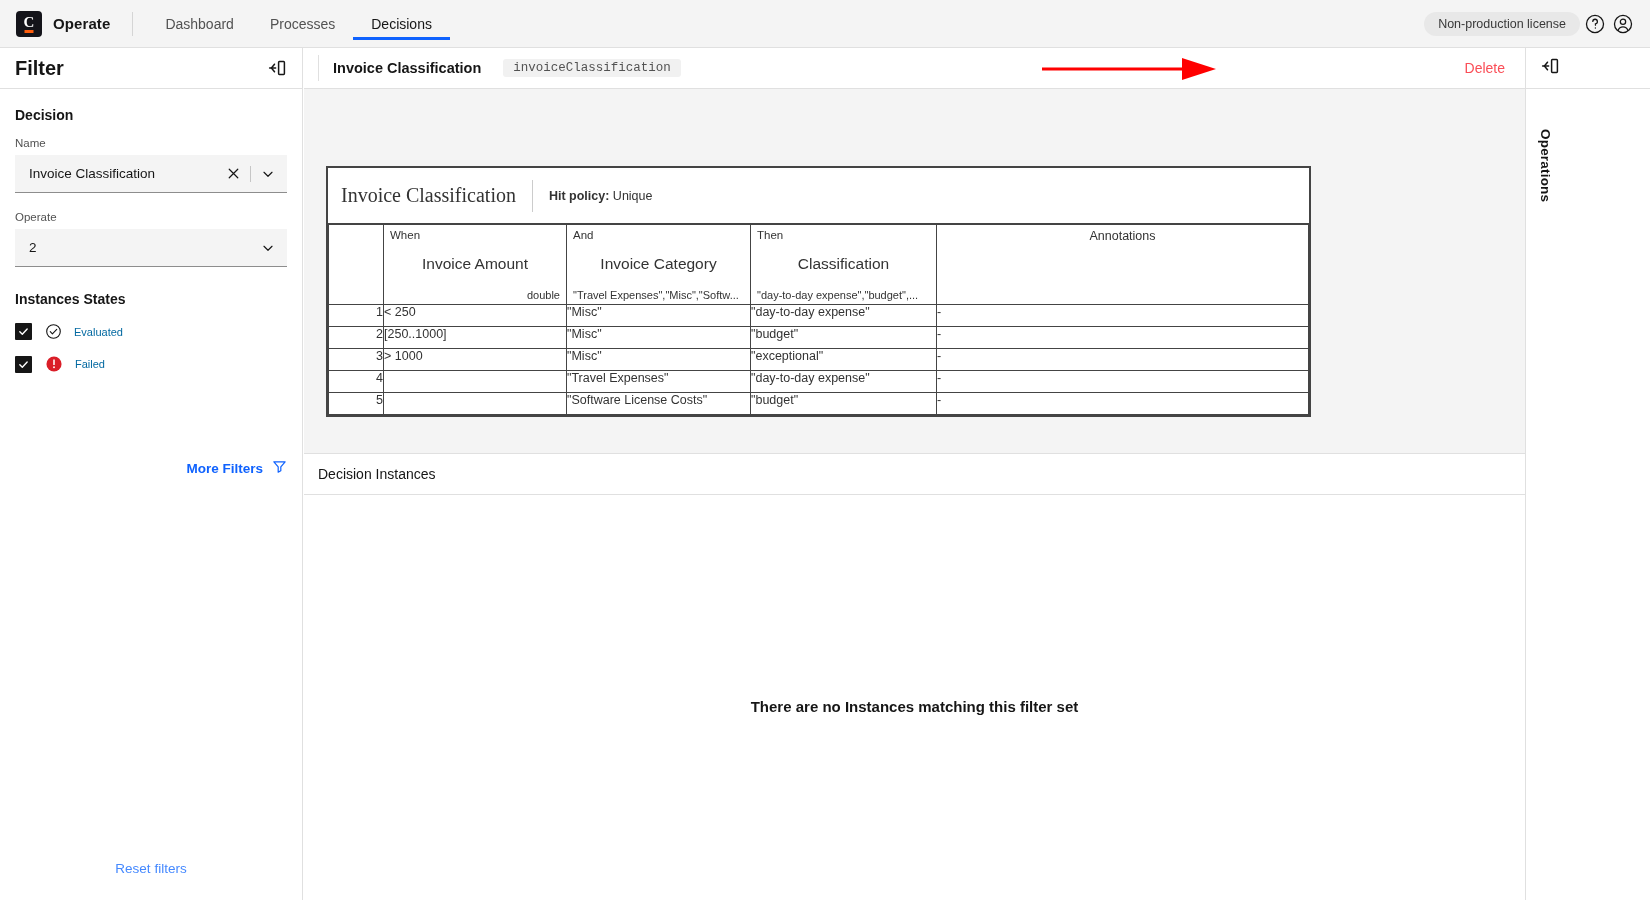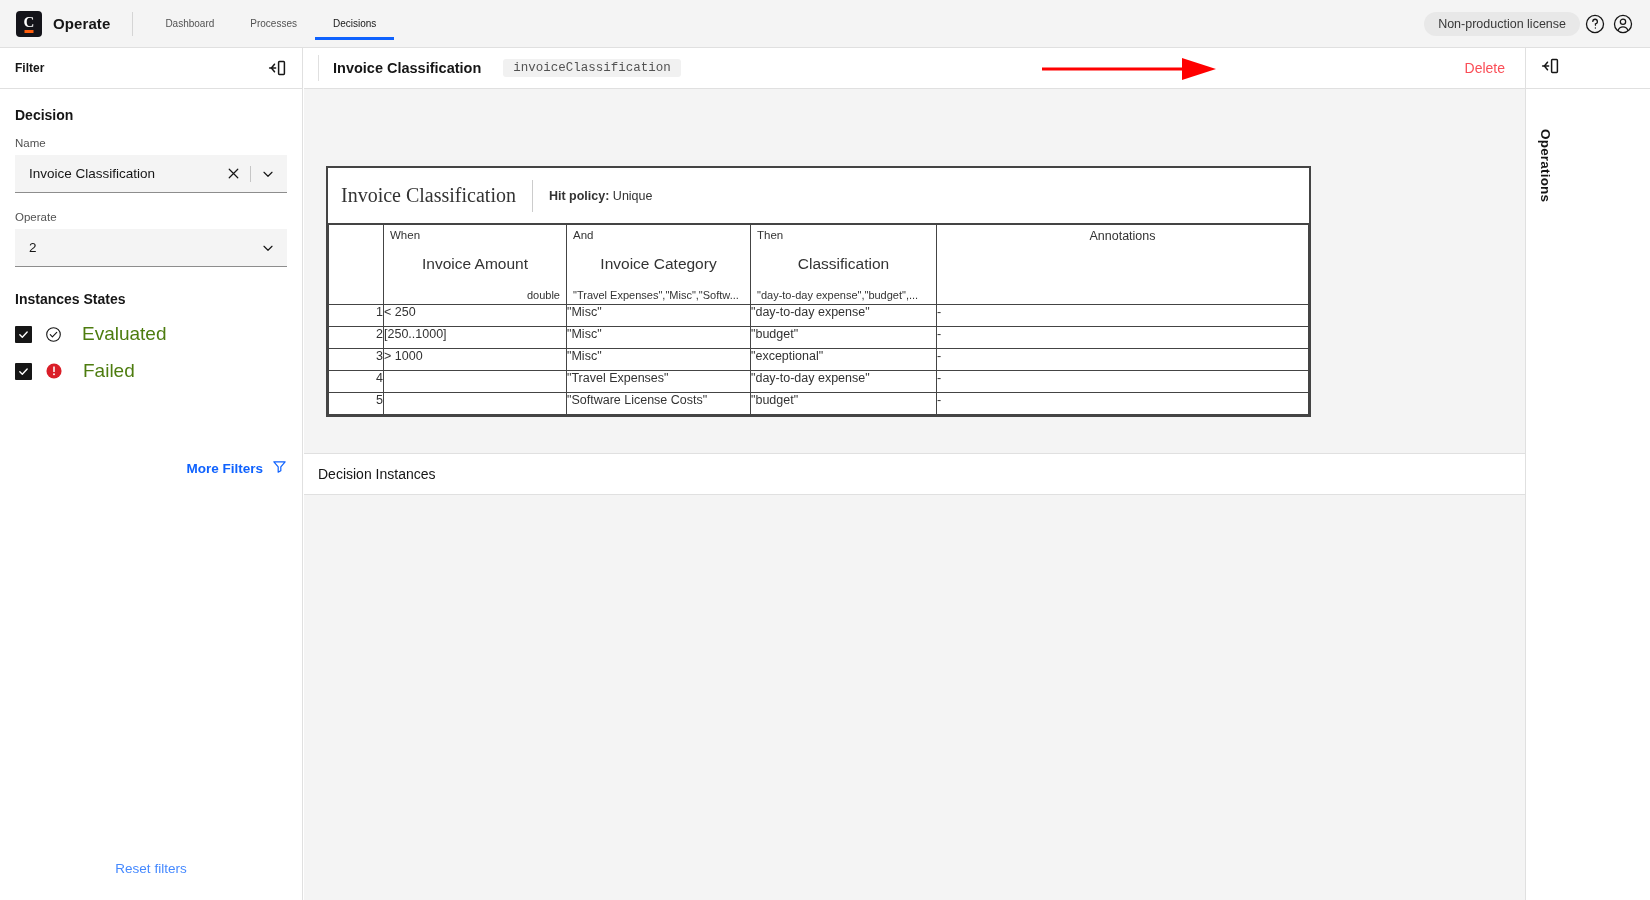--- a/index.html
+++ b/index.html
@@ -39,21 +39,21 @@
   .brand-name {
     margin-left: 11px; font-size: 15px; font-weight: 700;
     color: #161616; letter-spacing: .1px;
   }
   .nav-divider {
     width: 1px; height: 24px; background: #d5d5d5; margin-left: 22px;
   }
   .navlinks { display: flex; align-items: center; height: 48px; margin-left: 14px; }
   .navlink {
     height: 32px; display: flex; align-items: center;
-    padding: 0 18px; font-size: 10px; color: #525252;
+    padding: 0 18px; font-size: 14px; color: #525252;
     position: relative; cursor: pointer;
   }
   .navlink.active { color: #161616; }
   .navlink.active:after {
     content: ""; position: absolute; left: 0; right: 0; bottom: 0;
     height: 3px; background: #0f62fe;
   }
   .topright {
     margin-left: auto; display: flex; align-items: center;
     padding-right: 14px; gap: 2px;
@@ -72,21 +72,21 @@
     position: absolute; top: 48px; left: 0;
     width: 303px; height: 852px;
     background: #ffffff;
     border-right: 1px solid #e0e0e0;
   }
   .filter-head {
     height: 41px; display: flex; align-items: center;
     padding: 0 15px 0 15px;
     border-bottom: 1px solid #e0e0e0;
   }
-  .filter-title { font-size: 12px; font-weight: 700; color: #161616; }
+  .filter-title { font-size: 20px; font-weight: 700; color: #161616; }
   .collapse-icon { margin-left: auto; cursor: pointer; display: flex; }
   .filter-body { padding: 18px 15px 0 15px; position: relative; height: 811px; }
   .section-title {
     font-size: 14px; font-weight: 700; color: #161616;
     margin: 0 0 14px 0;
   }
   .field-label { font-size: 11.5px; color: #525252; margin-bottom: 6px; }
   .field-wrap { margin-bottom: 18px; }
   .select-box {
     height: 38px; background: #f4f4f4;
@@ -98,21 +98,21 @@
   .sel-sep { width: 1px; height: 16px; background: #c6c6c6; margin: 0 6px; }
   .sel-btn { width: 22px; height: 22px; display: flex; align-items: center; justify-content: center; cursor: pointer; }
   .states-title { font-size: 14px; font-weight: 700; color: #161616; margin: 24px 0 16px 0; }
   .state-row { display: flex; align-items: center; margin-bottom: 15px; cursor: pointer; }
   .cbox {
     width: 17px; height: 17px; background: #161616;
     display: flex; align-items: center; justify-content: center;
     border-radius: 1px;
   }
   .state-ico { margin-left: 13px; display: flex; align-items: center; }
-  .state-label { margin-left: 20px; font-size: 19px; color: #4d7c0f; }
+  .state-label { margin-left: 12px; font-size: 11px; color: #0369a1; }
   .more-filters {
     position: absolute; right: 15px; top: 370px;
     display: flex; align-items: center; gap: 9px;
     color: #0f62fe; font-size: 13.5px; font-weight: 600; cursor: pointer;
   }
   .reset-filters {
     position: absolute; left: 0; right: 0; top: 772px;
     text-align: center; color: #4589ff; font-size: 13.5px; cursor: pointer;
   }
 
@@ -437,20 +437,23 @@
           <td class="rule-cell">-</td>
         </tr>
       </tbody>
         </table>
     </div>
   </div>
 
   <div class="instances-head">
     <span class="instances-title">Decision Instances</span>
   </div>
+  <div class="instances-body">
+    <span class="empty-msg">There are no Instances matching this filter set</span>
+  </div>
 </div>
 
 <div class="ops-panel">
   <div class="ops-head">
     <span>
       <svg width="20" height="20" viewBox="0 0 20 20" fill="none" stroke="#161616" stroke-width="1.5">
         <path d="M7.5 6.2 4.4 10l3.1 3.8" stroke-linecap="round" stroke-linejoin="round"></path>
         <path d="M8.6 10H2.6" stroke-linecap="round"></path>
         <rect x="11.6" y="3.6" width="5.8" height="12.8" rx="0.8"></rect>
       </svg>

